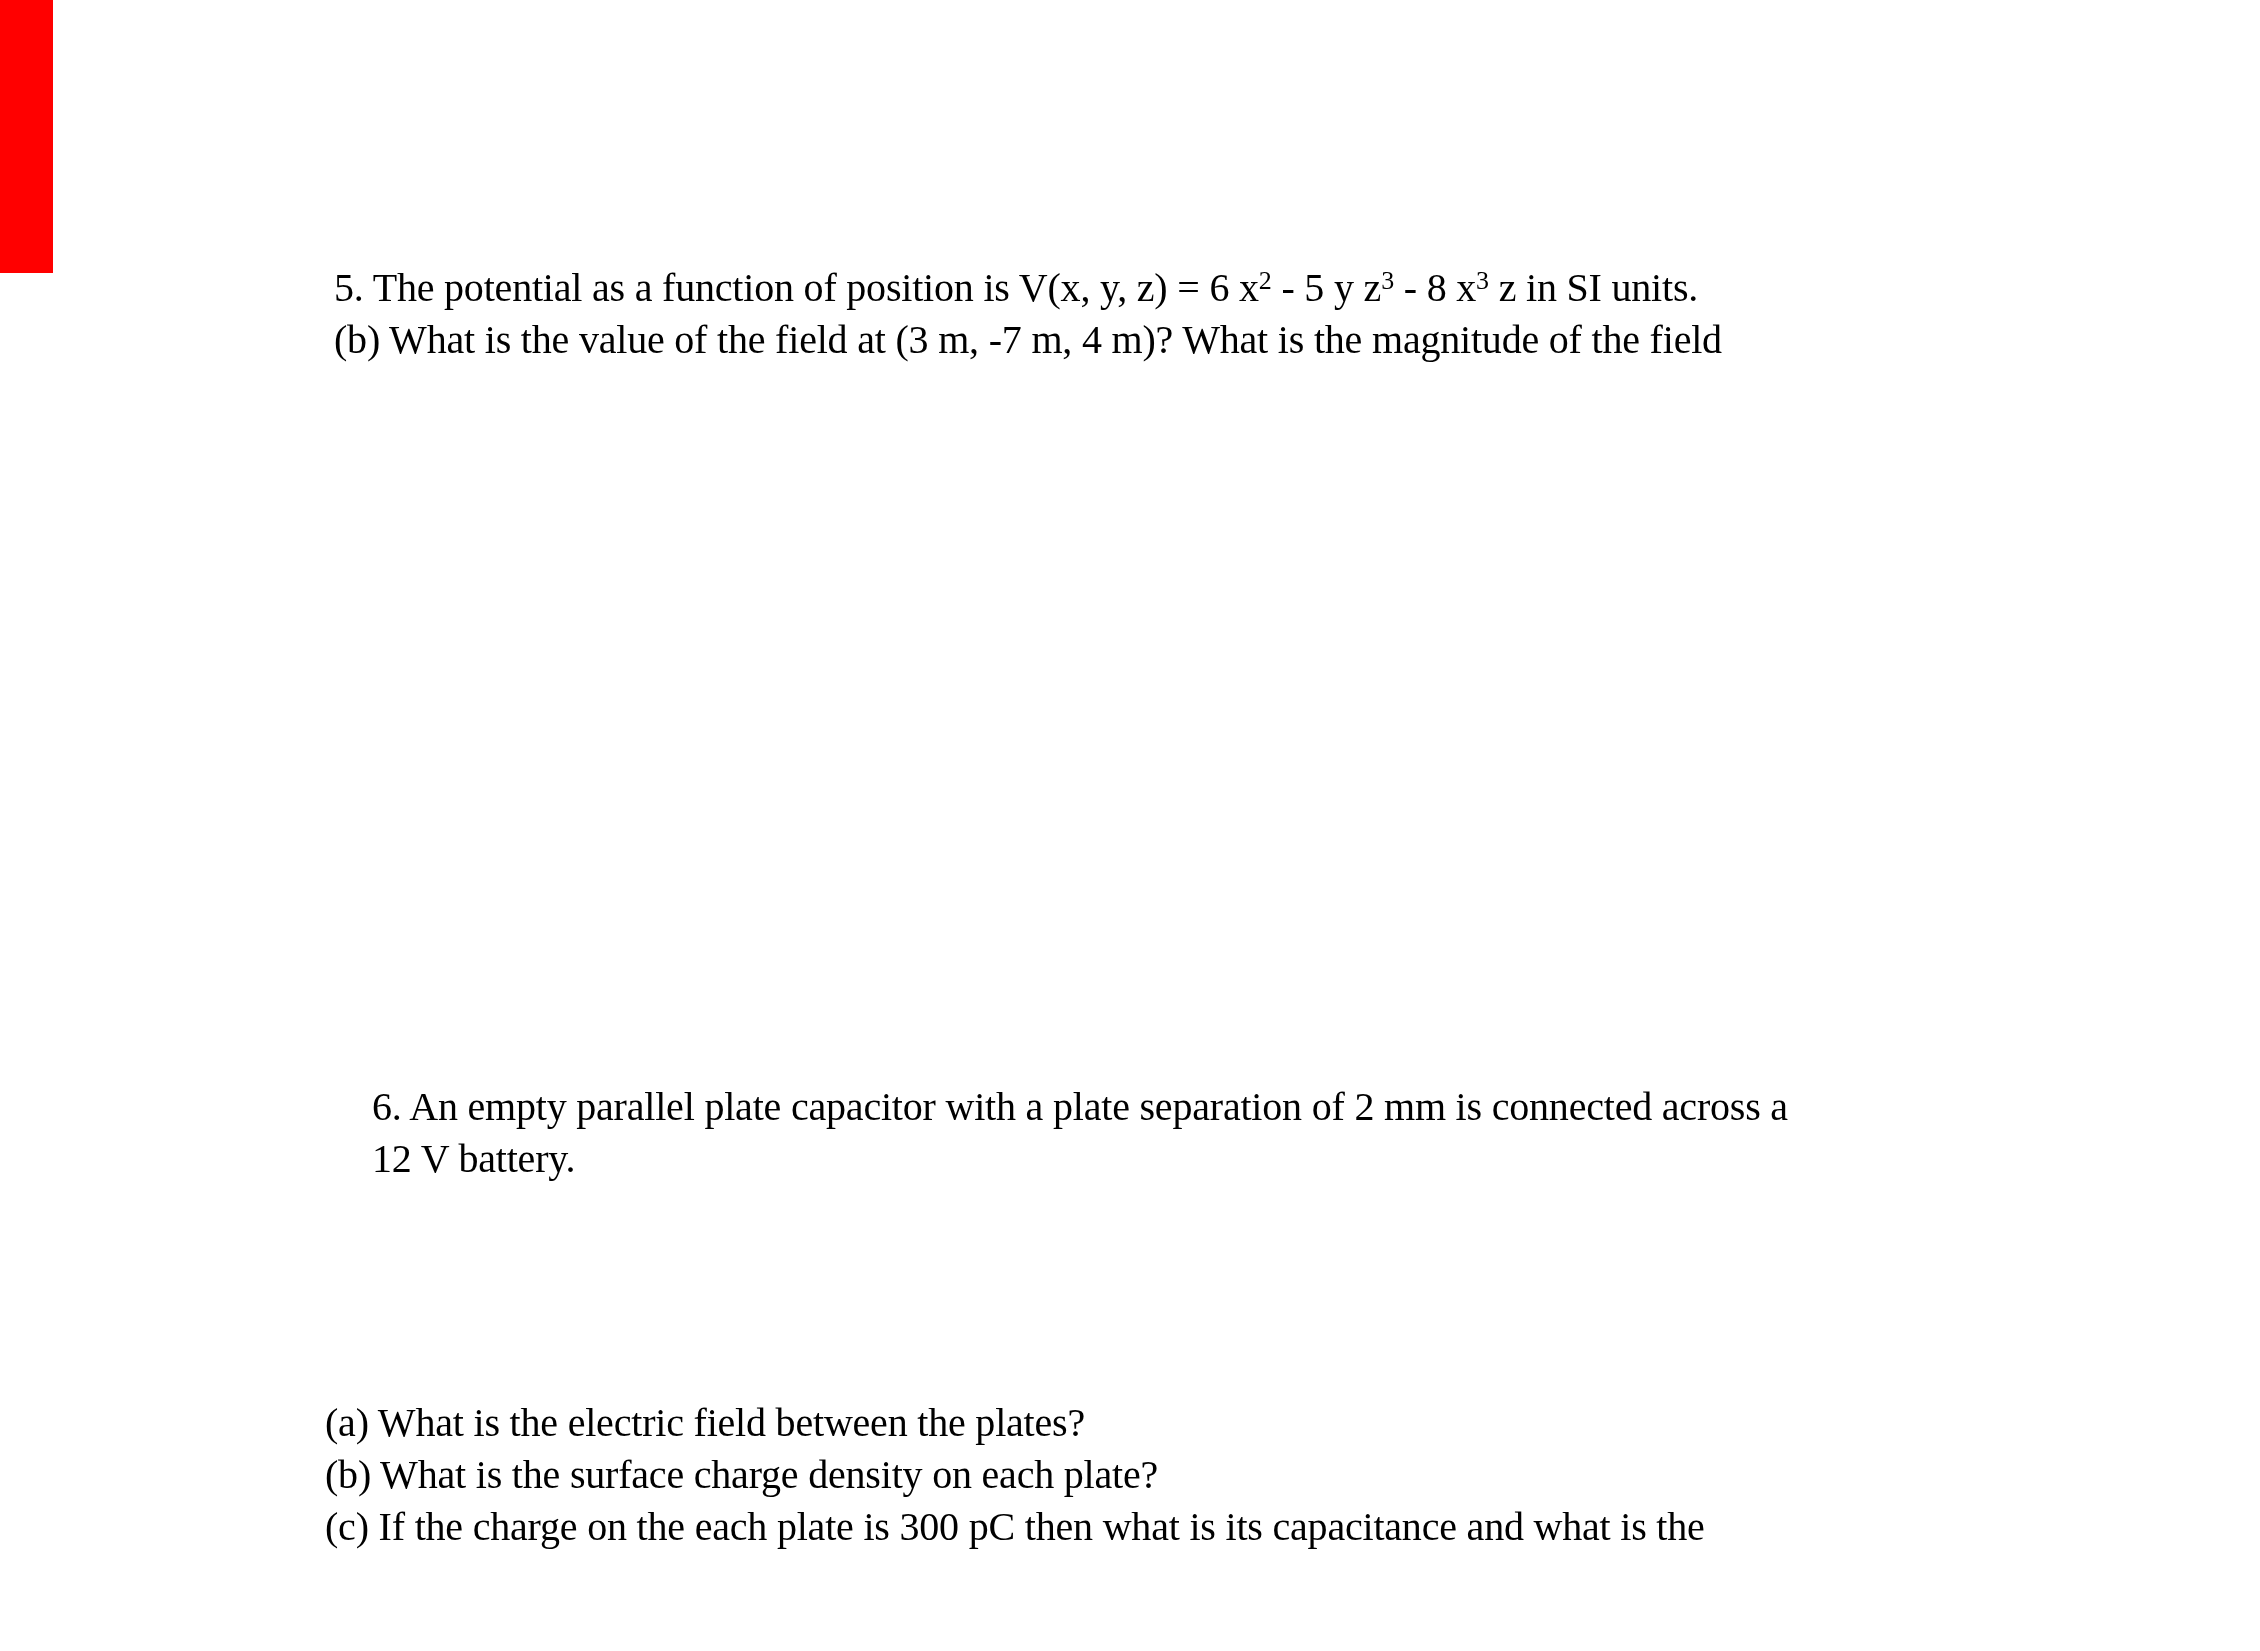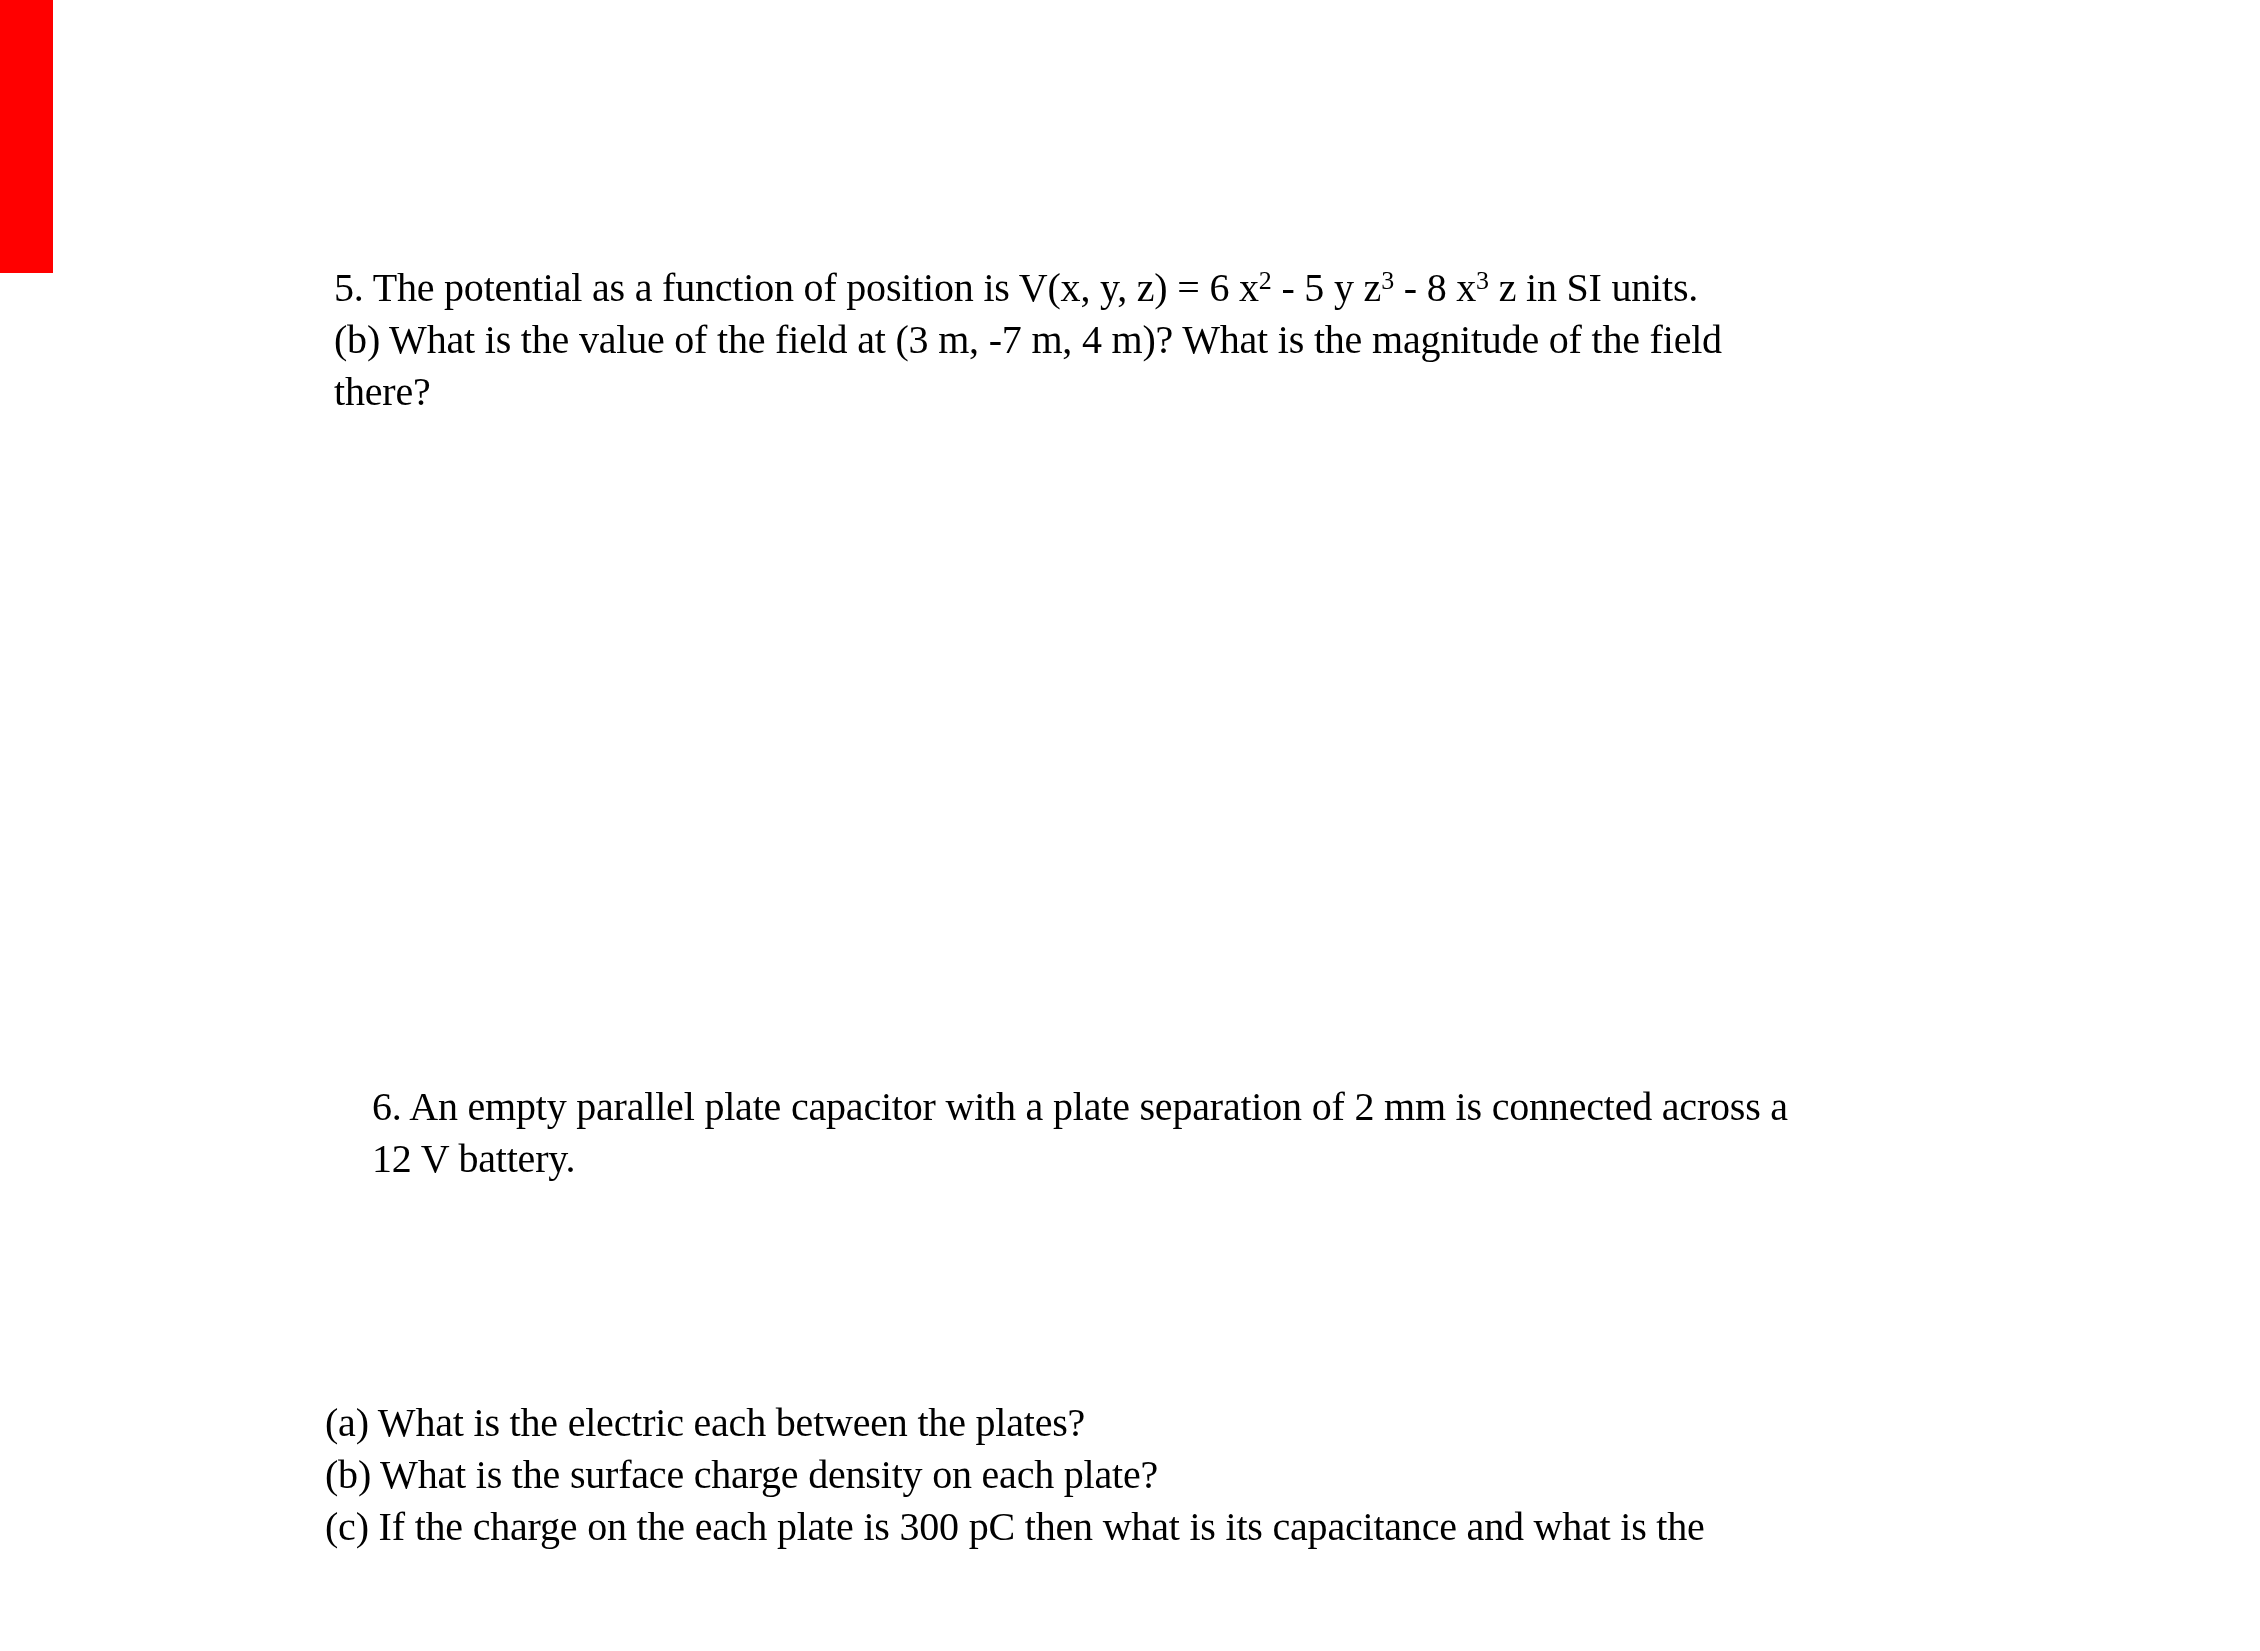--- a/index.html
+++ b/index.html
@@ -41,28 +41,27 @@
 </head>
 <body>
 
 <div class="page" style="background: rgb(255, 255, 255); color: rgb(0, 0, 0);">
 
   <div class="marker" style="background: rgb(255, 0, 0);"></div>
 
   <div class="textblock tb-p5">
       <div>5. The potential as a function of position is V(x, y, z) = 6 x<sup>2</sup> - 5 y z<sup>3</sup> - 8 x<sup>3</sup> z in SI units.</div>
       <div>(b) What is the value of the field at (3 m, -7 m, 4 m)? What is the magnitude of the field</div>
-      <div>there?</div>
     </div>
 
   <div class="textblock tb-p6">
       <div>6. An empty parallel plate capacitor with a plate separation of 2 mm is connected across a</div>
       <div>12 V battery.</div>
     </div>
 
   <div class="textblock tb-p6parts">
-      <div>(a) What is the electric each between the plates?</div>
+      <div>(a) What is the electric field between the plates?</div>
       <div>(b) What is the surface charge density on each plate?</div>
       <div>(c) If the charge on the each plate is 300 pC then what is its capacitance and what is the</div>
     </div>
 
 </div>
 
 
 </body></html>

